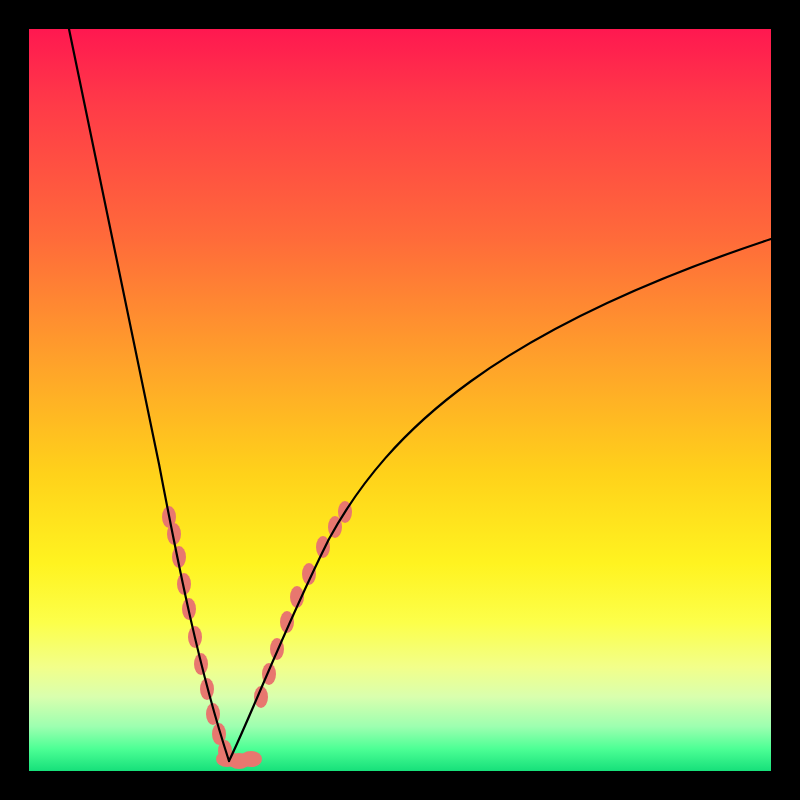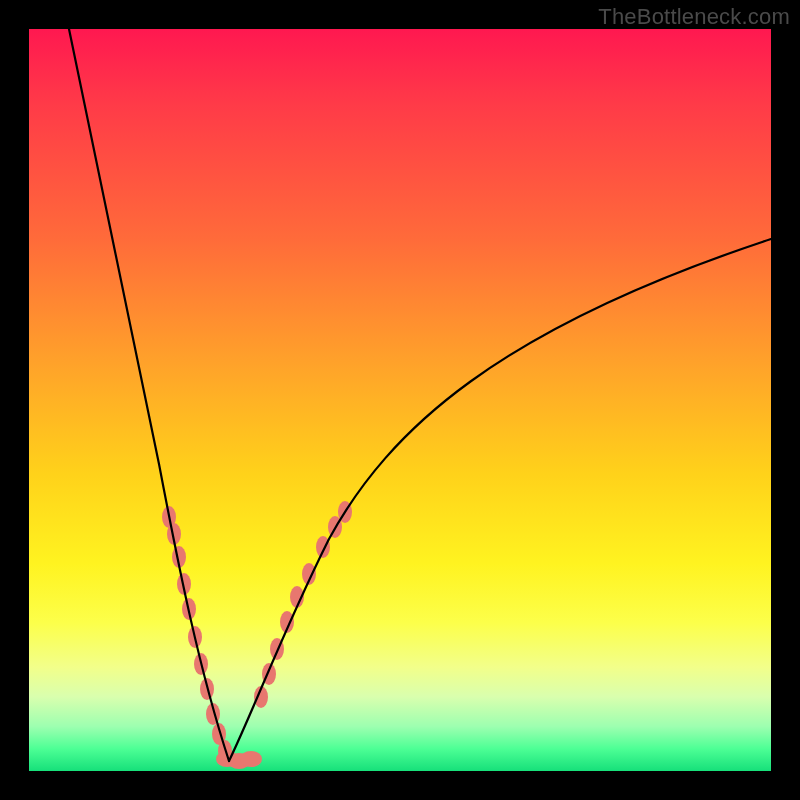--- a/index.html
+++ b/index.html
@@ -106,15 +106,14 @@
       <path class="curve" d="M 40 0
                C 60 90, 95 260, 130 435
                C 150 540, 170 640, 200 732"></path>
       <path class="curve" d="M 200 732
                C 225 680, 255 600, 300 510
                C 360 400, 470 300, 742 210"></path>
     </svg>
 
   </div>
 
-  <div class="watermark">TheBottleneck.com</div>
 
 </div>
 
 </body></html>

